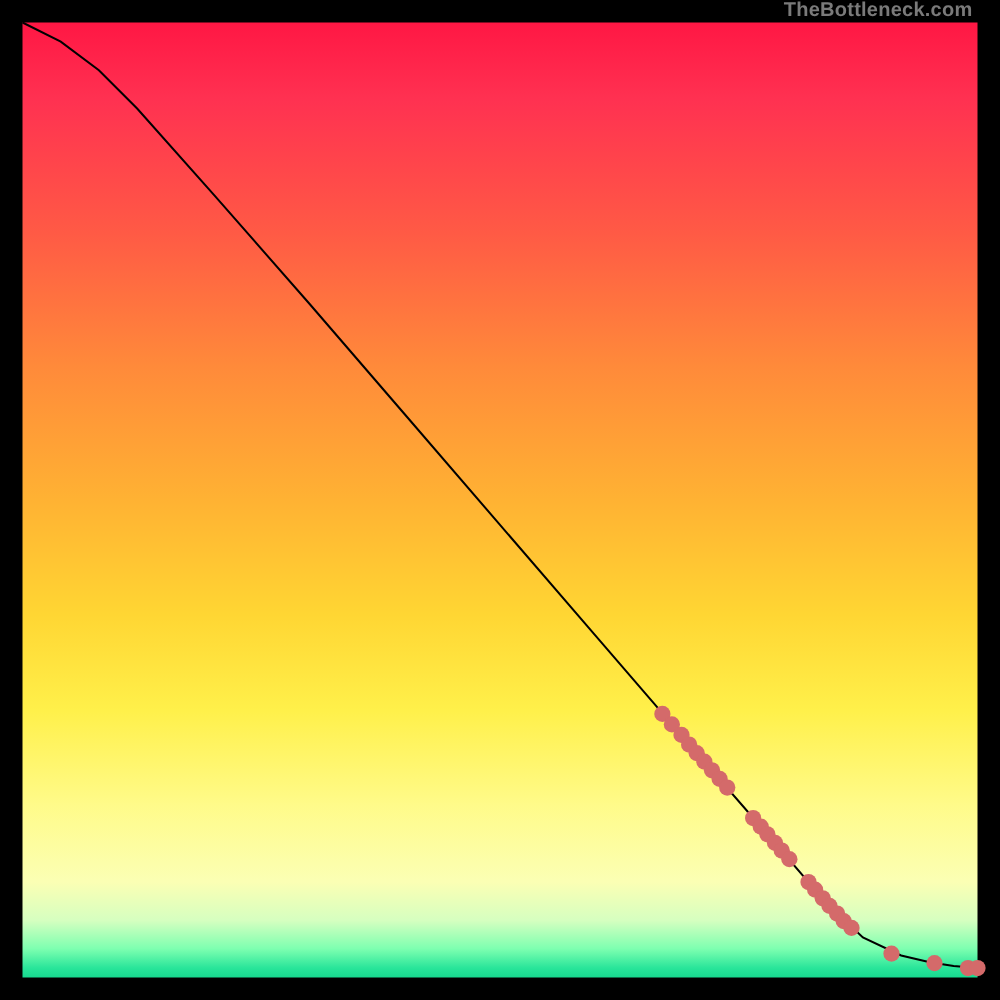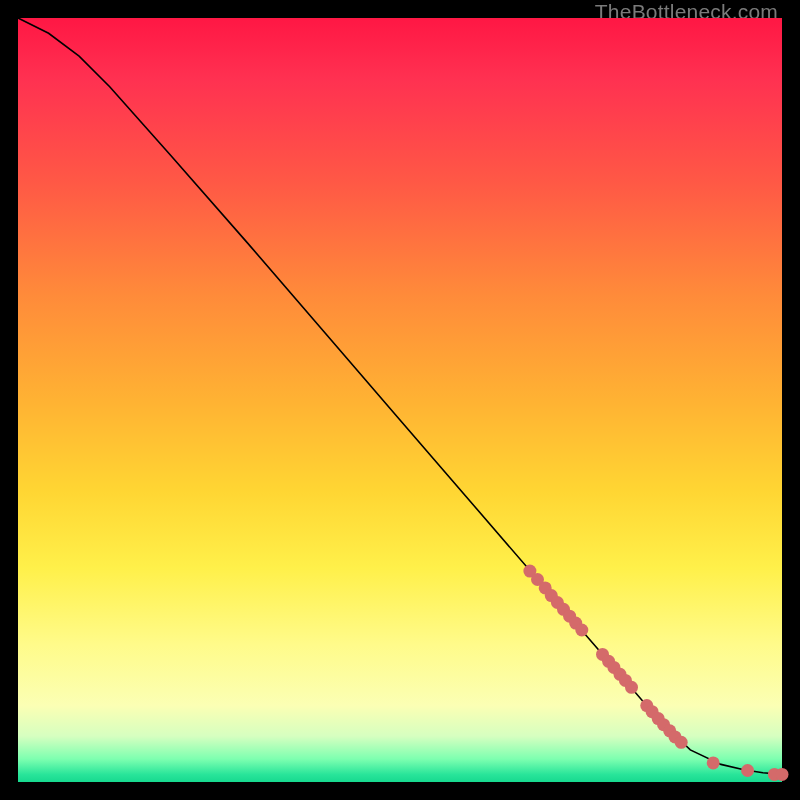--- a/index.html
+++ b/index.html
@@ -38,22 +38,22 @@
       #d6ffc0 94%,
       #7dffb0 97%,
       #29e59a 99%,
       #17d98f 100%
     );
   }
   .watermark {
     position: absolute;
     top: 0px;
     right: 22px;
-    font-size: 21px;
-    font-weight: 400;
+    font-size: 16px;
+    font-weight: 700;
     color: #7a7a7a;
     letter-spacing: 0.2px;
     user-select: none;
   }
   svg.curve {
     position: absolute;
     left: 0;
     top: 0;
     width: 764px;
     height: 764px;

